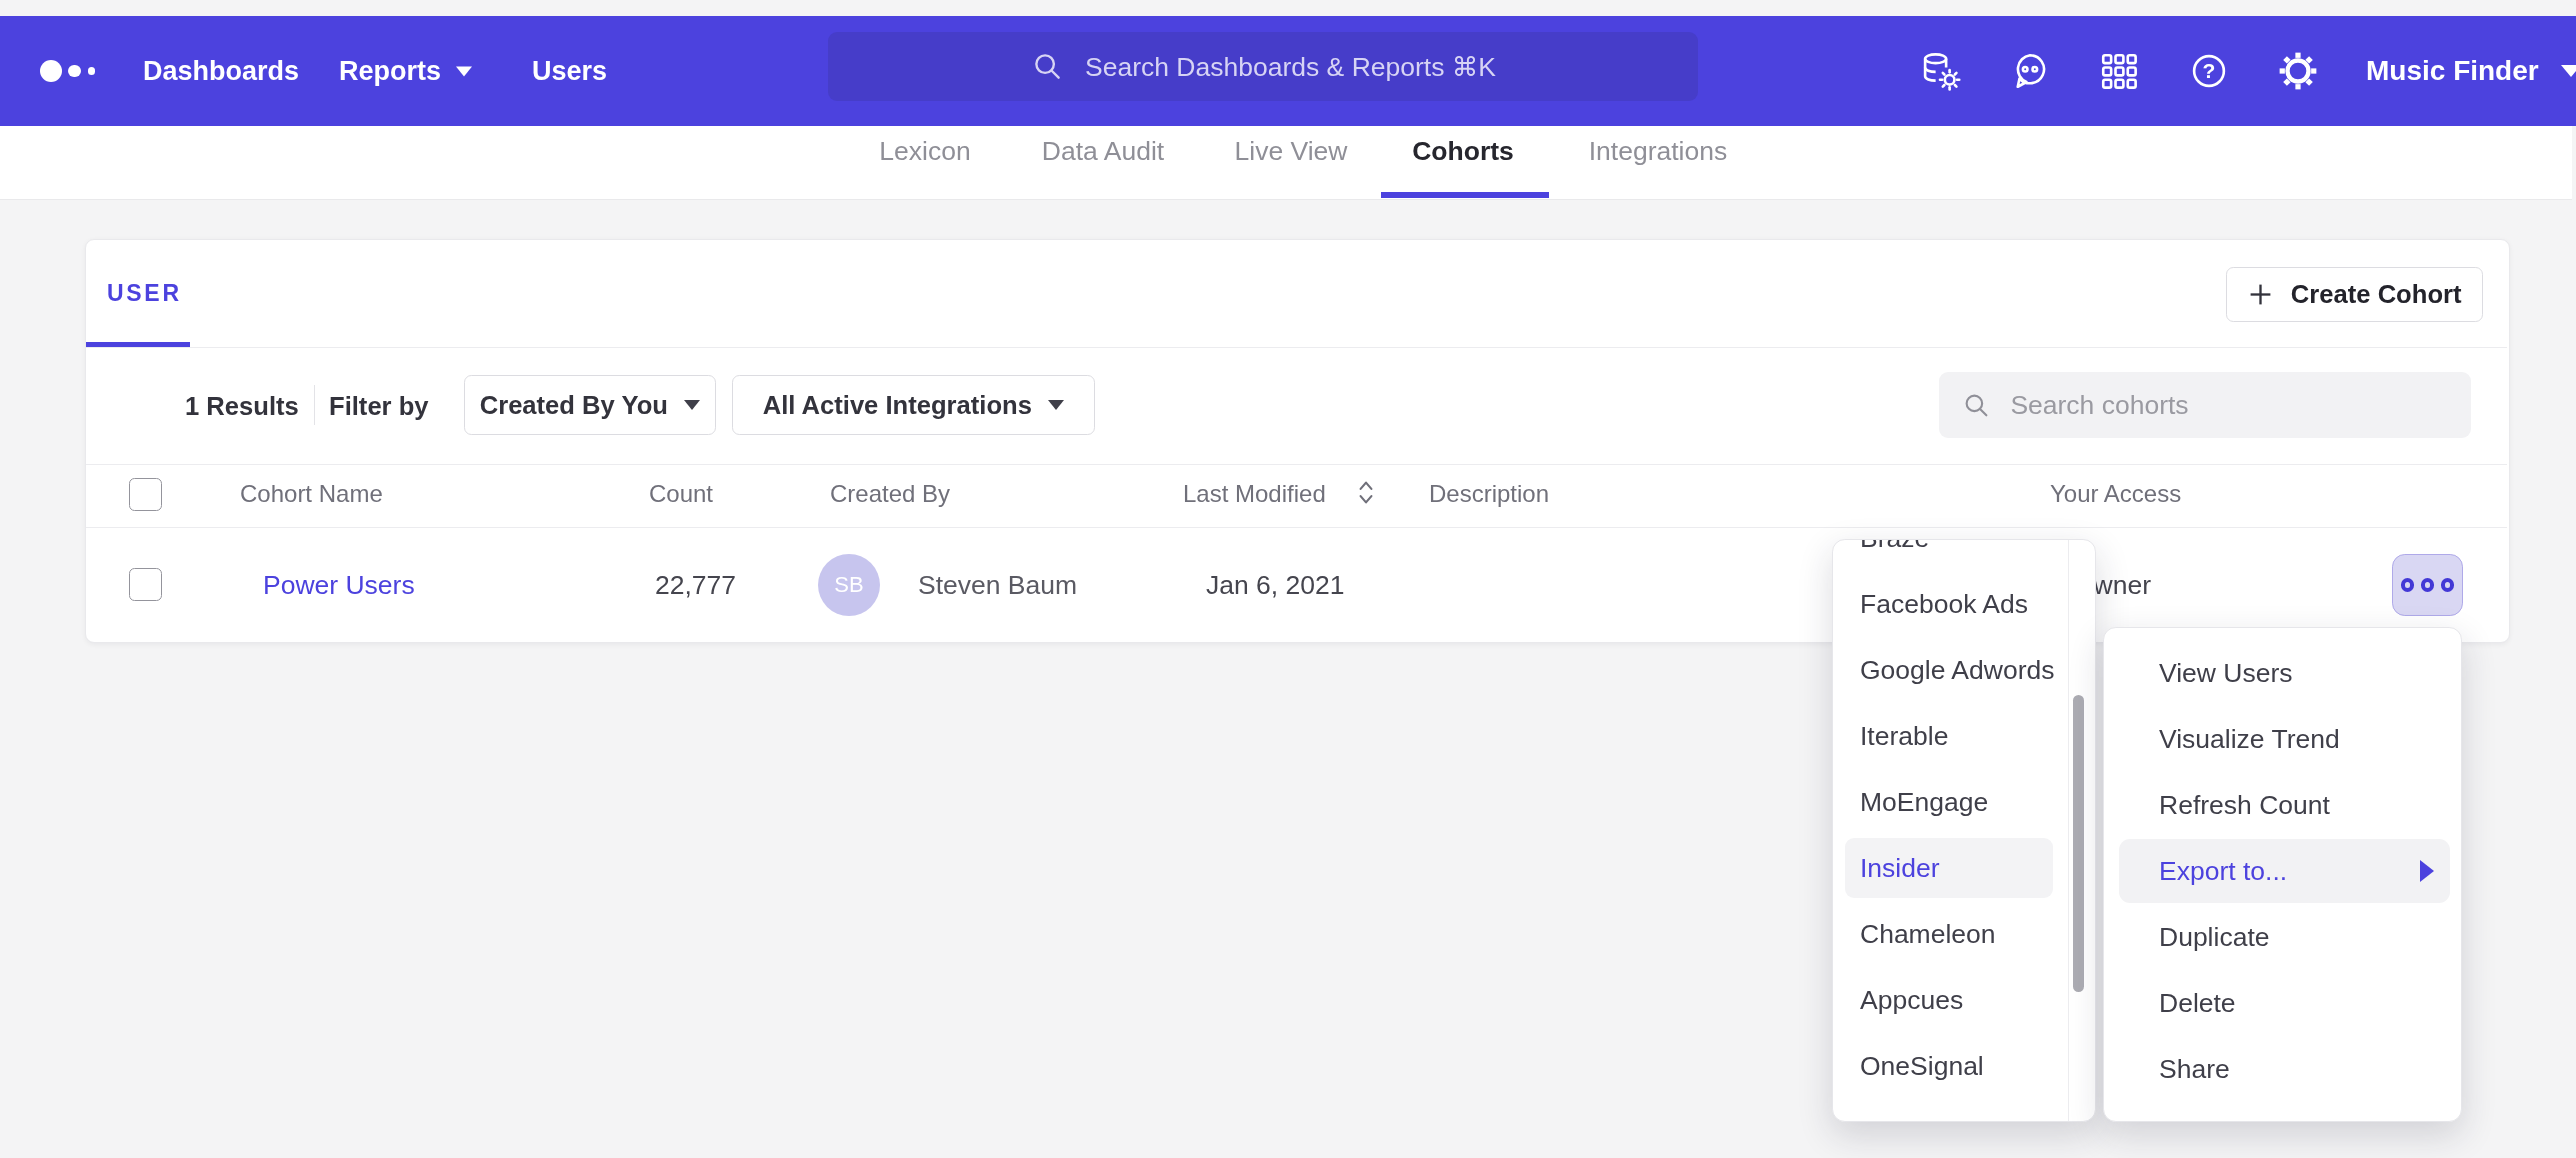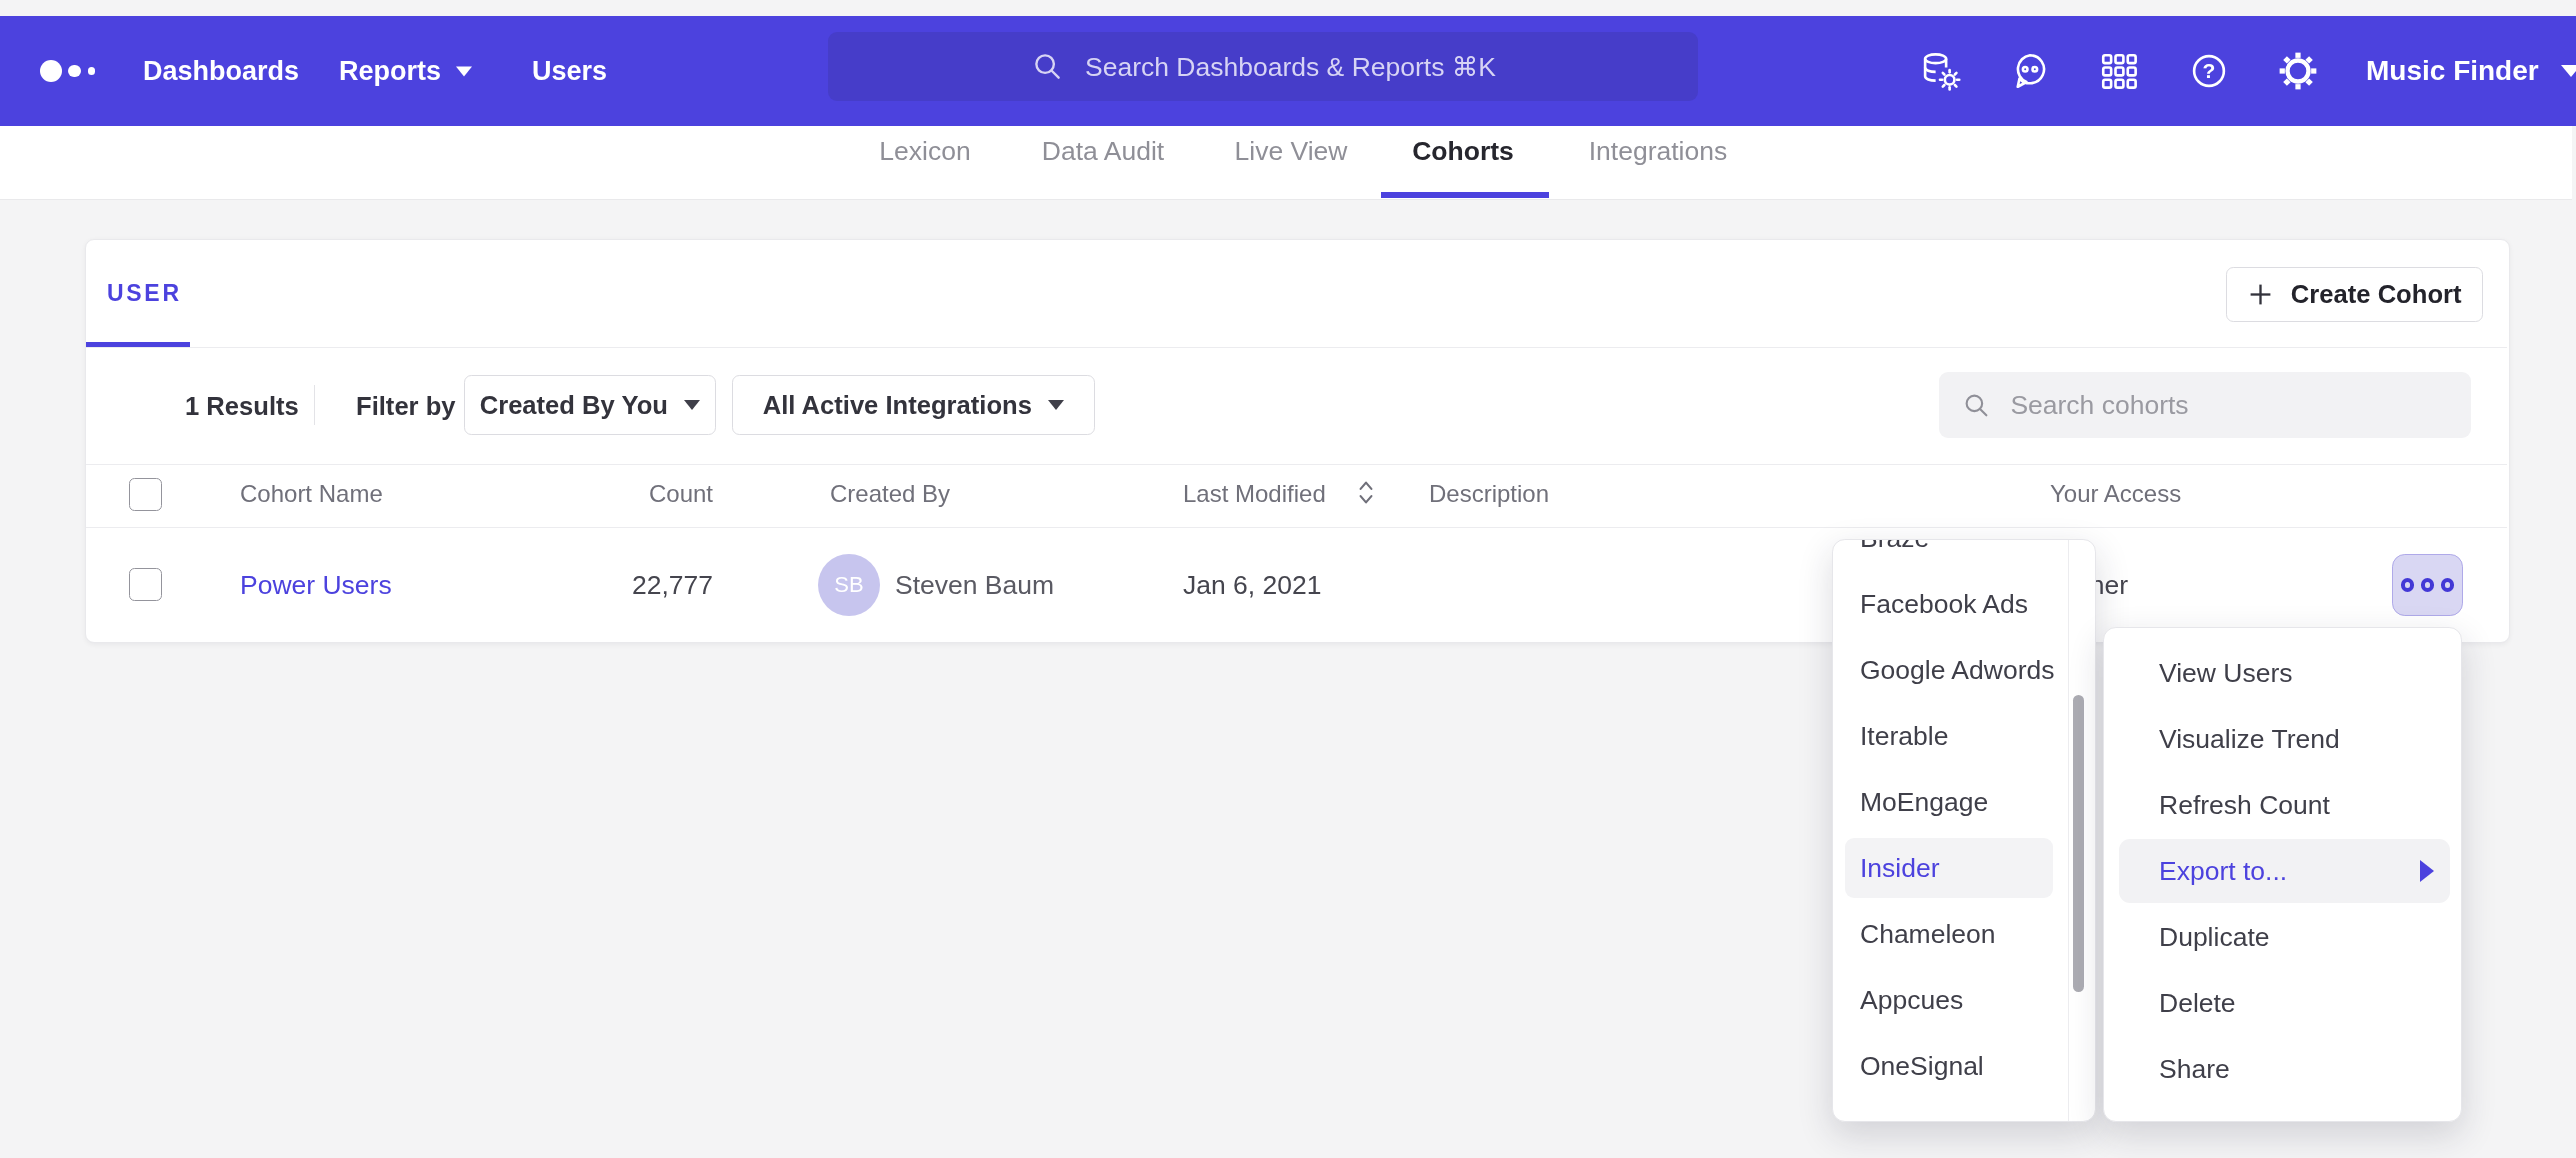--- a/index.html
+++ b/index.html
@@ -38,36 +38,36 @@
   .card{position:absolute;left:85px;top:239px;width:2423px;height:402px;background:#fff;border:0.9px solid #E9E9EC;
         border-radius:9px;box-shadow:0 1.8px 5.5px rgba(20,20,40,.05);z-index:1;}
   .z2{z-index:2;}
   .user-tab{left:107px;top:293px;color:#4C42DE;font-size:23px;font-weight:700;letter-spacing:2.7px;cursor:pointer;}
   .user-underline{left:86px;top:342px;width:104px;height:5.5px;background:#4C42DE;}
   .cdiv{left:86px;width:2421px;height:0.9px;background:#ECECEF;}
   .cdiv1{top:347px;} .cdiv2{top:464px;} .cdiv3{top:527px;}
 
   .results{left:185px;top:406px;font-size:25.6px;font-weight:700;color:#33333C;}
   .vdivider{left:314px;top:385px;width:0.9px;height:40px;background:#E3E3E7;}
-  .filterby{left:356px;top:406px;font-size:25.6px;font-weight:700;color:#33333C;}
+  .filterby{left:329px;top:406px;font-size:25.6px;font-weight:700;color:#33333C;}
   .filter-btn{top:375px;height:60px;border:0.9px solid #DCDCE1;border-radius:7.3px;background:#fff;
               display:flex;align-items:center;justify-content:center;gap:16.4px;cursor:pointer;box-sizing:border-box;}
   .filter-btn span{font-size:25.6px;font-weight:700;color:#33333C;white-space:nowrap;}
   .fb-1{left:464px;width:252px;} .fb-2{left:732px;width:363px;}
   .caret-dark{width:0;height:0;border-left:8.2px solid transparent;border-right:8.2px solid transparent;border-top:10px solid #3F3F49;}
   .cohort-search{left:1939px;top:372px;width:532px;height:66px;background:#F2F2F4;border-radius:9px;
                  display:flex;align-items:center;gap:16.4px;padding-left:22px;box-sizing:border-box;}
   .cohort-search svg{stroke:#909098;flex:0 0 auto;}
   .cohort-search input{border:none;outline:none;background:transparent;font-family:"Liberation Sans",sans-serif;
                        font-size:26.5px;color:#3F3F49;width:402px;}
   .cohort-search input::placeholder{color:#9A9AA1;}
 
   
   .hcell{top:494px;font-size:24px;color:#70707A;}
-  .rcell{top:585px;font-size:26.5px;color:#45454E;}
+  .rcell{top:585px;font-size:26.5px;color:#45454E;margin-left:23px;}
   .checkbox{width:33px;height:33px;border:1.8px solid #94949C;border-radius:5.5px;background:#fff;box-sizing:border-box;cursor:pointer;}
   .cb-h{left:129px;top:478px;} .cb-r{left:129px;top:568px;}
   .col-name{left:240px;} .col-count{left:576px;width:137px;text-align:right;}
   .col-creator{left:830px;} .col-modified{left:1183px;} .col-desc{left:1429px;} .col-access{left:2050px;}
   .sort-icon{left:1357px;top:494px;}
   .row-name{left:240px;color:#4C42DE;cursor:pointer;}
   .row-creator{left:895px;color:#5A5A63;}
   .avatar{left:818px;top:554px;width:62px;height:62px;border-radius:50%;background:#C7C5EE;
           display:flex;align-items:center;justify-content:center;}
   .avatar span{color:#fff;font-size:22px;font-weight:400;}

